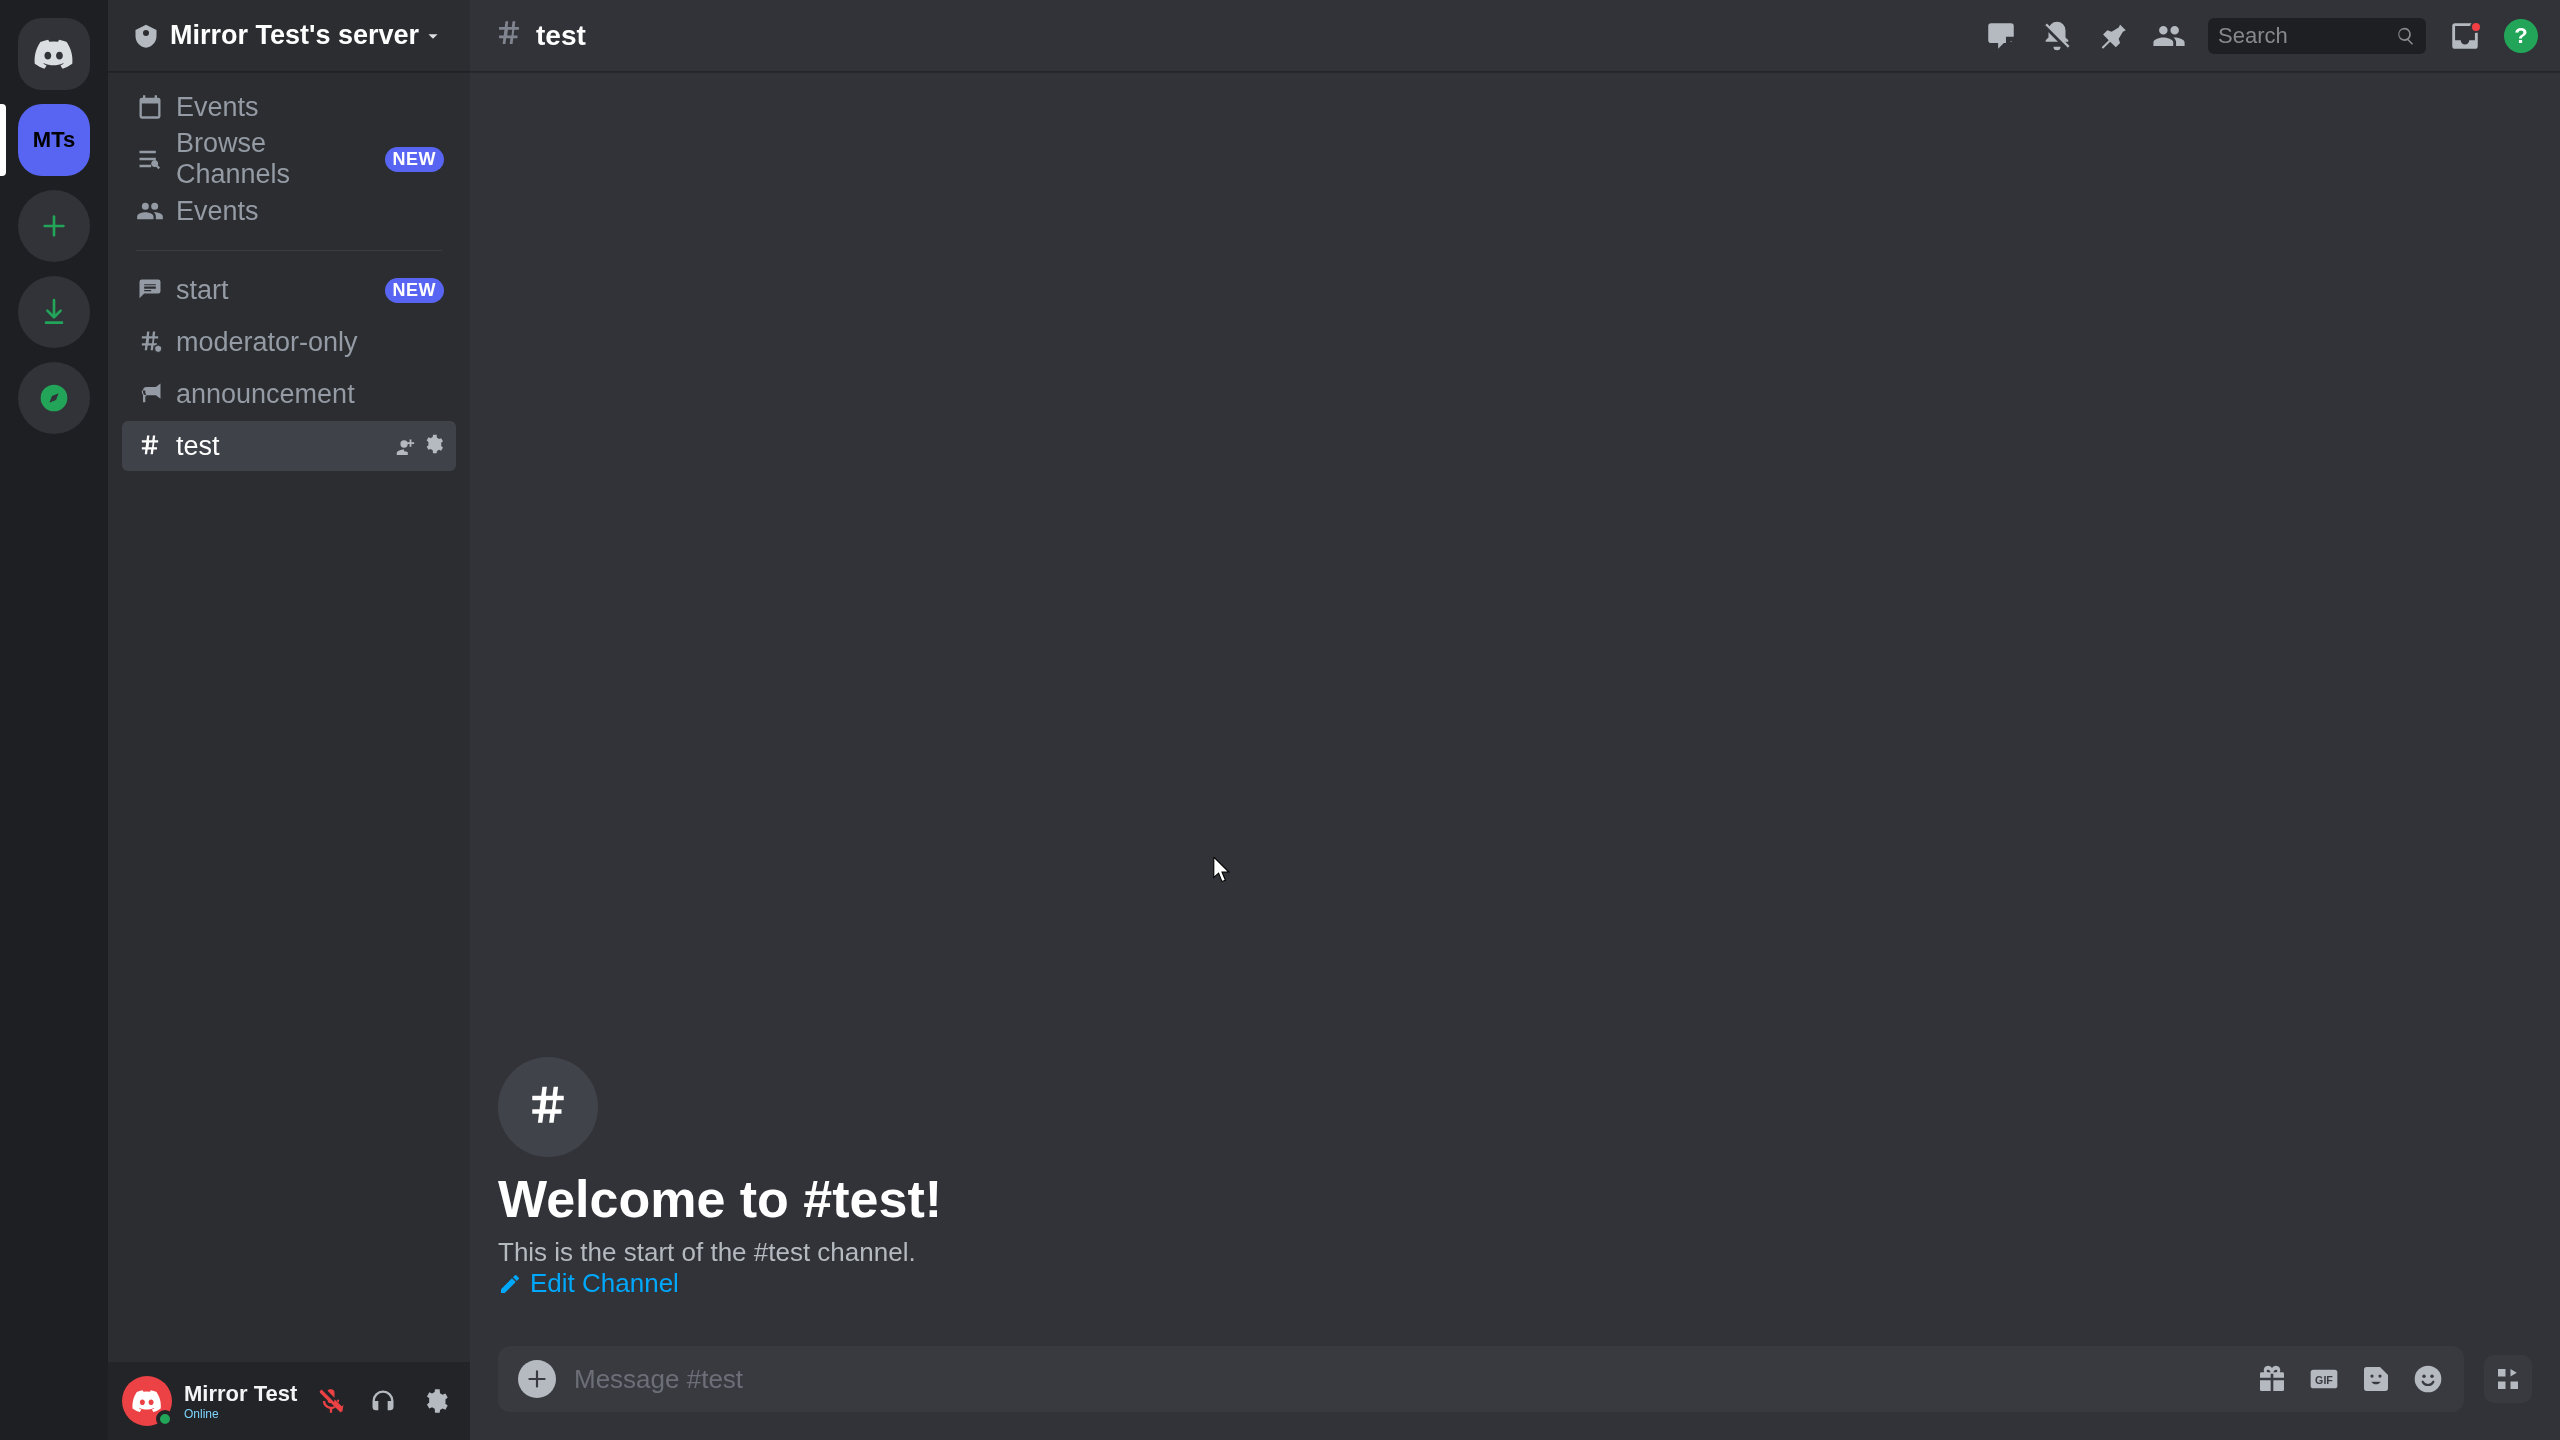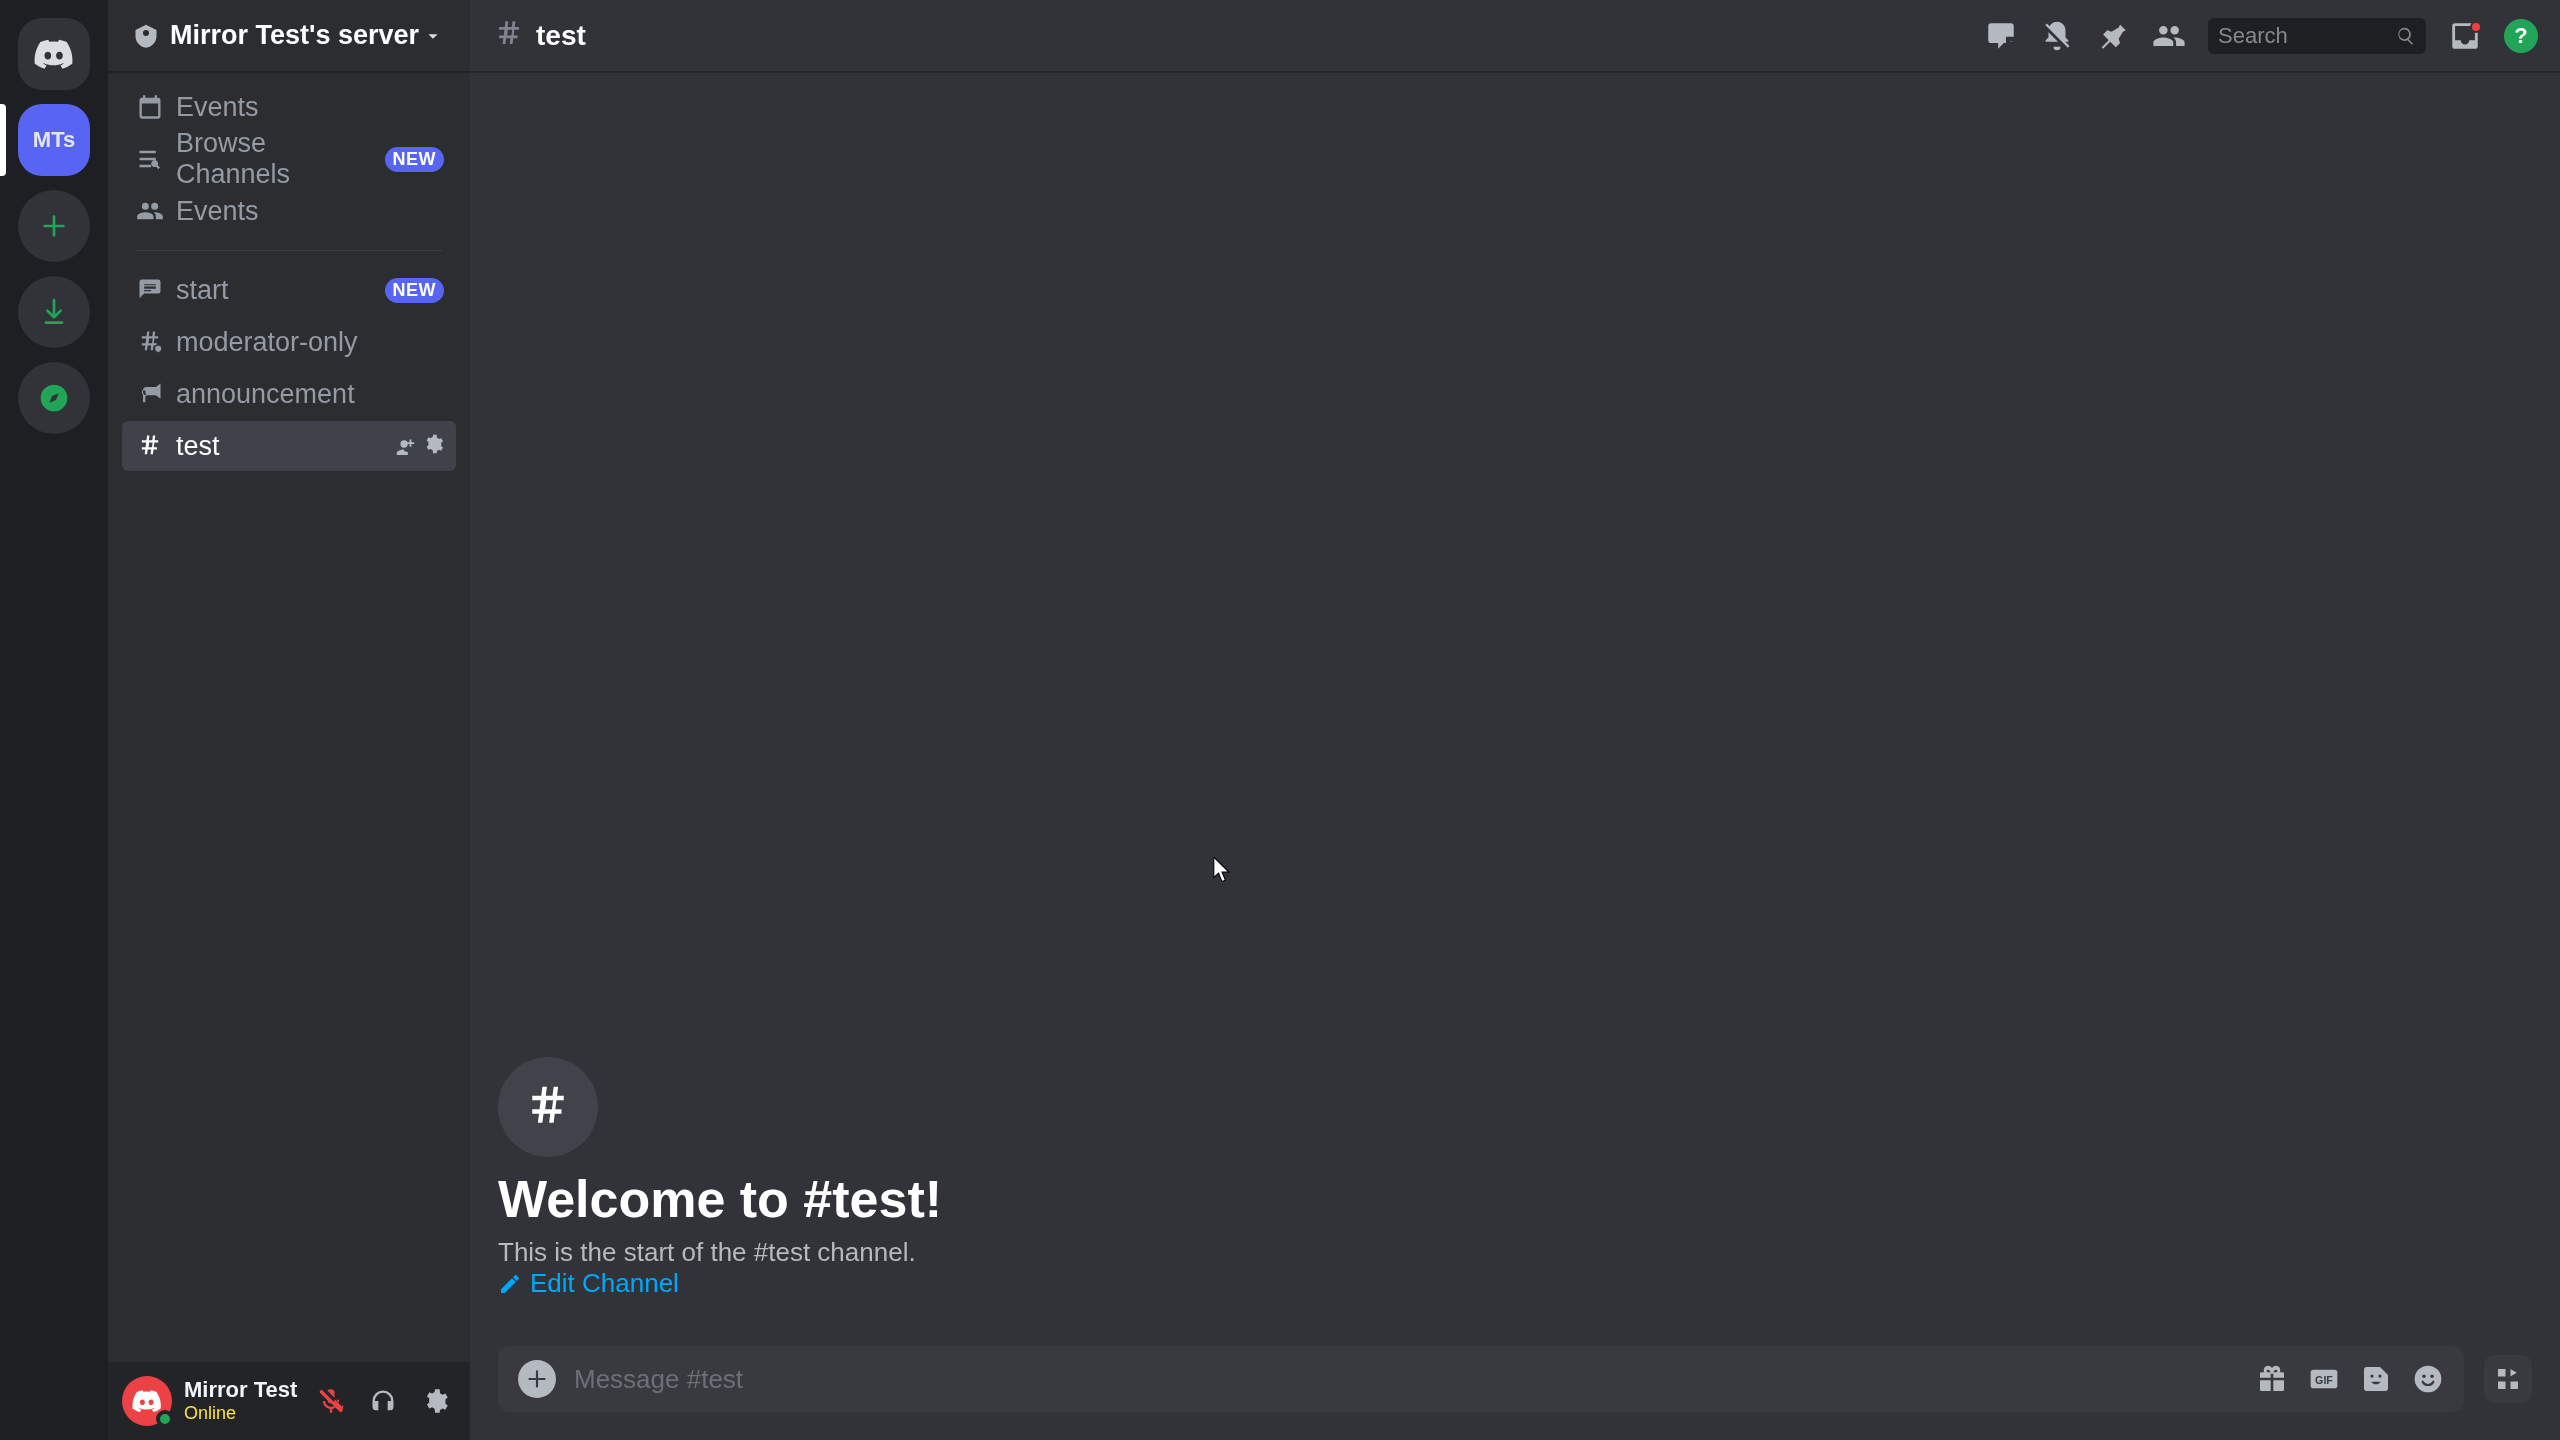--- a/index.html
+++ b/index.html
@@ -3,21 +3,21 @@
   <meta charset="utf-8">
   <style>
     * { margin: 0; padding: 0; box-sizing: border-box; font-family: 'gg sans', 'Helvetica Neue', Helvetica, Arial, sans-serif; }
     body { width: 2560px; height: 1440px; overflow: hidden; background: #313338; display: flex; color: #dbdee1; }
     
     
     .server-list { width: 108px; background: #1e1f22; display: flex; flex-direction: column; align-items: center; padding-top: 18px; gap: 14px; }
     .server-item { width: 72px; height: 72px; border-radius: 50%; background: #313338; display: flex; align-items: center; justify-content: center; cursor: pointer; }
     .server-item.active { border-radius: 24px; background: #5865f2; position: relative; }
     .server-item.active::before { content: ''; position: absolute; left: -18px; top: 0; bottom: 0; width: 6px; background: #fff; border-radius: 0 4px 4px 0; }
-    .server-initials { font-size: 22px; font-weight: 600; color: #e5e5e5; }
+    .server-initials { font-size: 22px; font-weight: 600; color: #000000; }
     .add-server, .download-apps, .explore { width: 72px; height: 72px; border-radius: 50%; background: #313338; display: flex; align-items: center; justify-content: center; color: #23a559; cursor: pointer; }
     .explore { color: #23a559; }
     .discord-logo { width: 72px; height: 72px; border-radius: 24px; background: #313338; display: flex; align-items: center; justify-content: center; color: #dbdee1; }
     
     
     .channel-sidebar { width: 362px; background: #2b2d31; display: flex; flex-direction: column; }
     .server-header { height: 72px; padding: 0 26px; display: flex; align-items: center; cursor: pointer; border-bottom: 1px solid rgba(0,0,0,.25); box-shadow: 0 1px 0 rgba(0,0,0,.2); }
     .server-header svg.badge { margin-right: 12px; }
     .server-name { flex: 1; font-size: 27px; font-weight: 600; color: #fff; overflow: hidden; text-overflow: ellipsis; white-space: nowrap; }
     .server-header .chevron { margin-left: auto; }
@@ -36,21 +36,21 @@
     .category-header .plus-icon { color: #949ba4; }
     .separator { height: 1px; background: rgba(78,80,88,.48); margin: 12px 14px; }
     
     
     .user-panel { height: 78px; background: #232428; display: flex; align-items: center; padding: 0 14px; }
     .avatar-wrap { position: relative; width: 50px; height: 50px; margin-right: 12px; }
     .avatar { width: 50px; height: 50px; border-radius: 50%; background: #ed4245; display: flex; align-items: center; justify-content: center; }
     .status-dot { position: absolute; bottom: -2px; right: -2px; width: 18px; height: 18px; border-radius: 50%; background: #23a559; border: 4px solid #232428; }
     .user-info { flex: 1; display: flex; flex-direction: column; line-height: 1.2; }
     .user-name { font-size: 22px; font-weight: 600; color: #f3f4f5; }
-    .user-status { font-size: 18px; color: #fde047; }
+    .user-status { font-size: 12px; color: #7dd3fc; }
     .user-actions { display: flex; gap: 10px; }
     .user-actions .ua-btn { width: 42px; height: 42px; display: flex; align-items: center; justify-content: center; color: #b5bac1; cursor: pointer; border-radius:6px;}
     .user-actions .ua-btn.muted { color: #ed4245; }
     
     
     .main { flex: 1; display: flex; flex-direction: column; background: #313338; min-width:0;}
     .chat-header { height: 72px; display: flex; align-items: center; padding: 0 22px; box-shadow: 0 1px 0 rgba(0,0,0,.2); border-bottom: 1px solid rgba(0,0,0,.25); }
     .chat-header .hash { color: #80848e; margin-right: 10px; }
     .channel-title { font-size: 28px; font-weight: 600; color: #fff; }
     .toolbar { margin-left: auto; display: flex; align-items: center; gap: 22px; }

